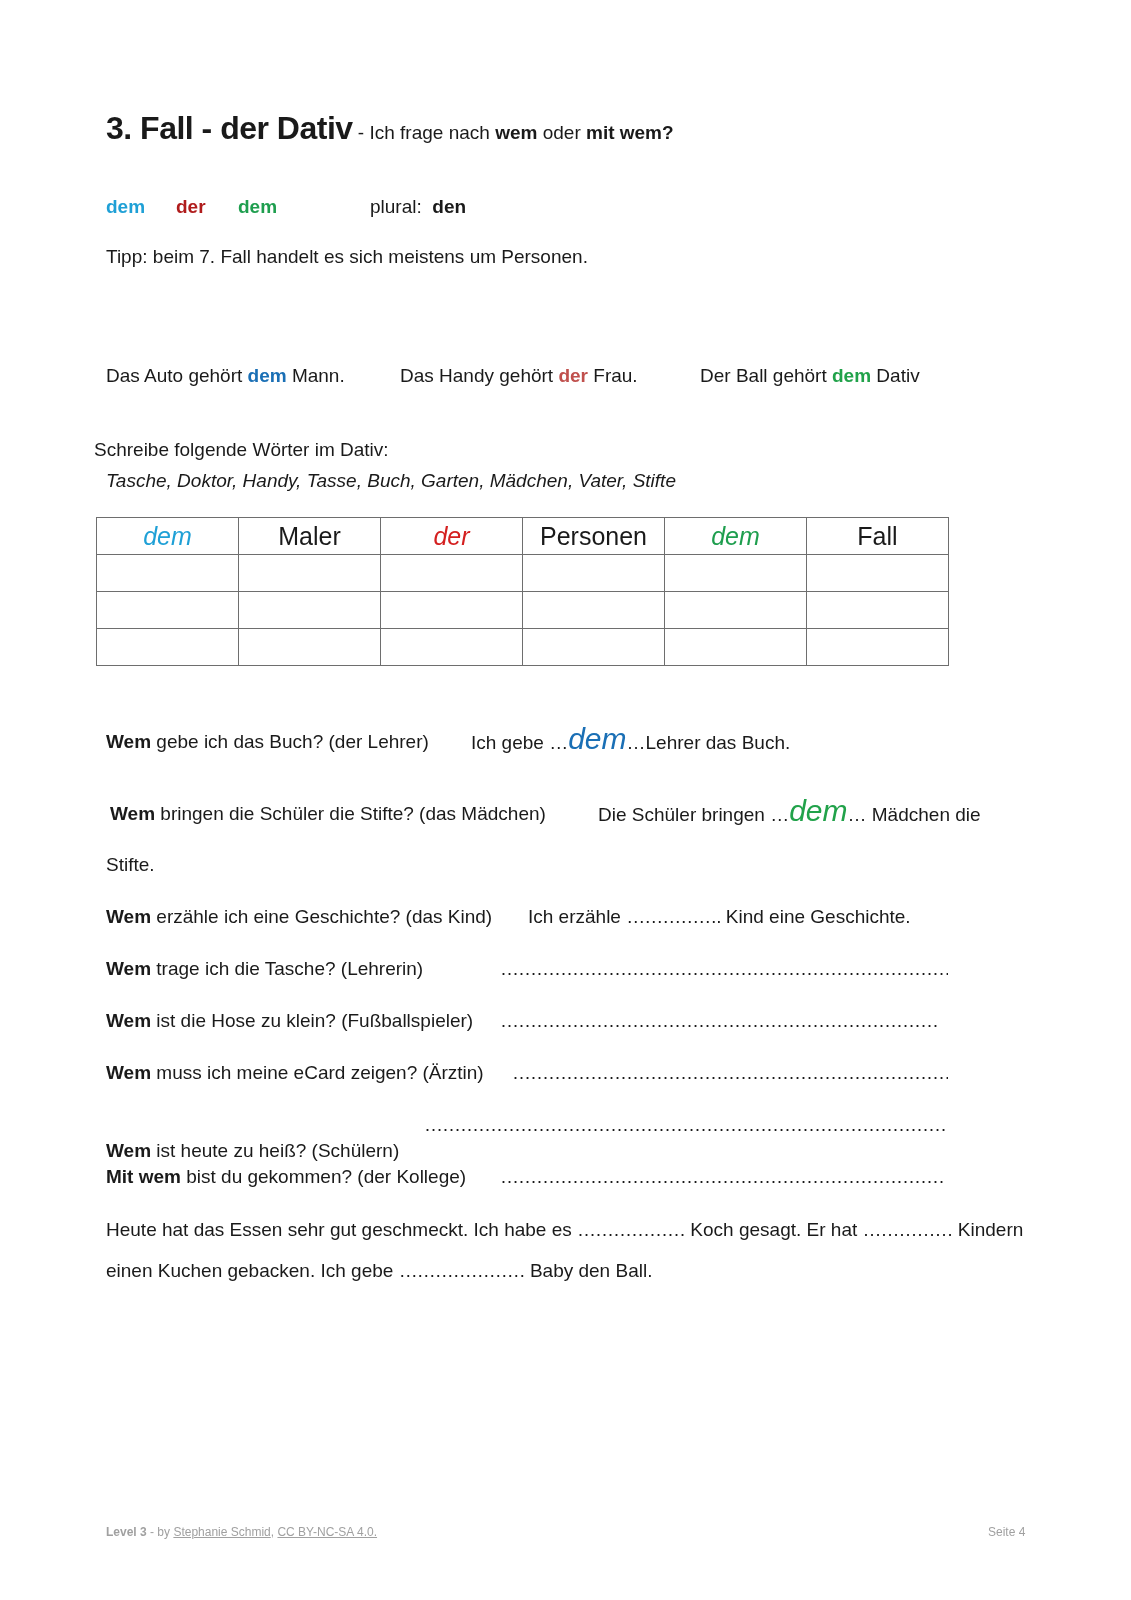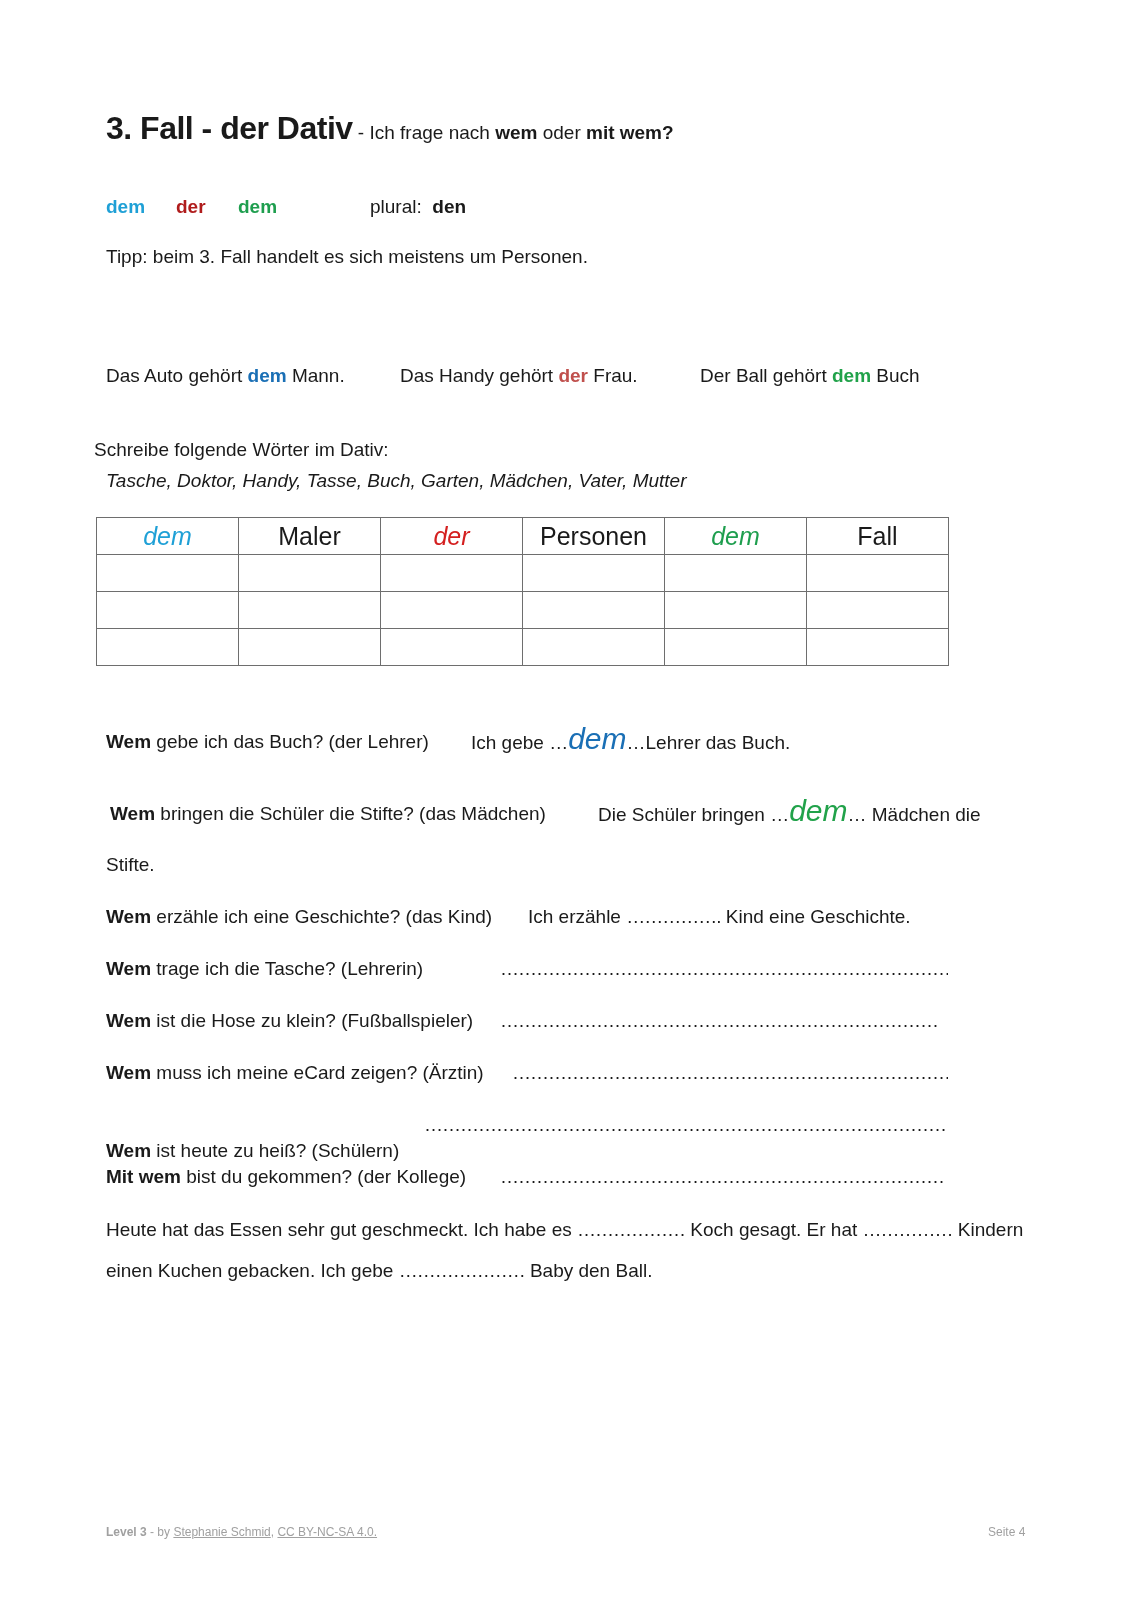--- a/index.html
+++ b/index.html
@@ -33,34 +33,34 @@
   <span>3. Fall  - der Dativ</span><span class="sub"><span> - Ich frage nach </span><b>wem</b><span> oder </span><b>mit wem?</b></span>
 </div>
 
 <div class="abs line b c-blue" style="left:106px; top:196px;">dem</div>
 <div class="abs line b c-red" style="left:176px; top:196px;">der</div>
 <div class="abs line b c-green" style="left:238px; top:196px;">dem</div>
 <div class="abs line" style="left:370px; top:196px;">
   <span>plural:</span>&nbsp; <b>den</b>
 </div>
 
-<div class="abs line" style="left:106px; top:246px;">Tipp: beim 3. Fall handelt es sich meistens um Personen.</div>
+<div class="abs line" style="left:106px; top:246px;">Tipp: beim 7. Fall handelt es sich meistens um Personen.</div>
 
 <div class="abs line" style="left:106px; top:365px;">
   <span>Das Auto gehört </span><b class="c-blue2">dem</b><span> Mann.</span>
 </div>
 <div class="abs line" style="left:400px; top:365px;">
   <span>Das Handy gehört </span><b class="c-red2">der</b><span> Frau.</span>
 </div>
 <div class="abs line" style="left:700px; top:365px;">
-  <span>Der Ball gehört </span><b class="c-green2">dem</b><span> Buch</span>
+  <span>Der Ball gehört </span><b class="c-green2">dem</b><span> Dativ</span>
 </div>
 
 <div class="abs line" style="left:94px; top:439px;">Schreibe folgende Wörter im Dativ:</div>
-<div class="abs line it" style="left:106px; top:470px;">Tasche, Doktor, Handy, Tasse, Buch, Garten, Mädchen, Vater, Mutter</div>
+<div class="abs line it" style="left:106px; top:470px;">Tasche, Doktor, Handy, Tasse, Buch, Garten, Mädchen, Vater, Stifte</div>
 
 <table class="grid">
   <tbody>
       <tr>
     <td class="it c-blue">dem</td>
     <td>Maler</td>
     <td class="it" style="color:#d42020">der</td>
     <td>Personen</td>
     <td class="it c-green">dem</td>
     <td>Fall</td>

